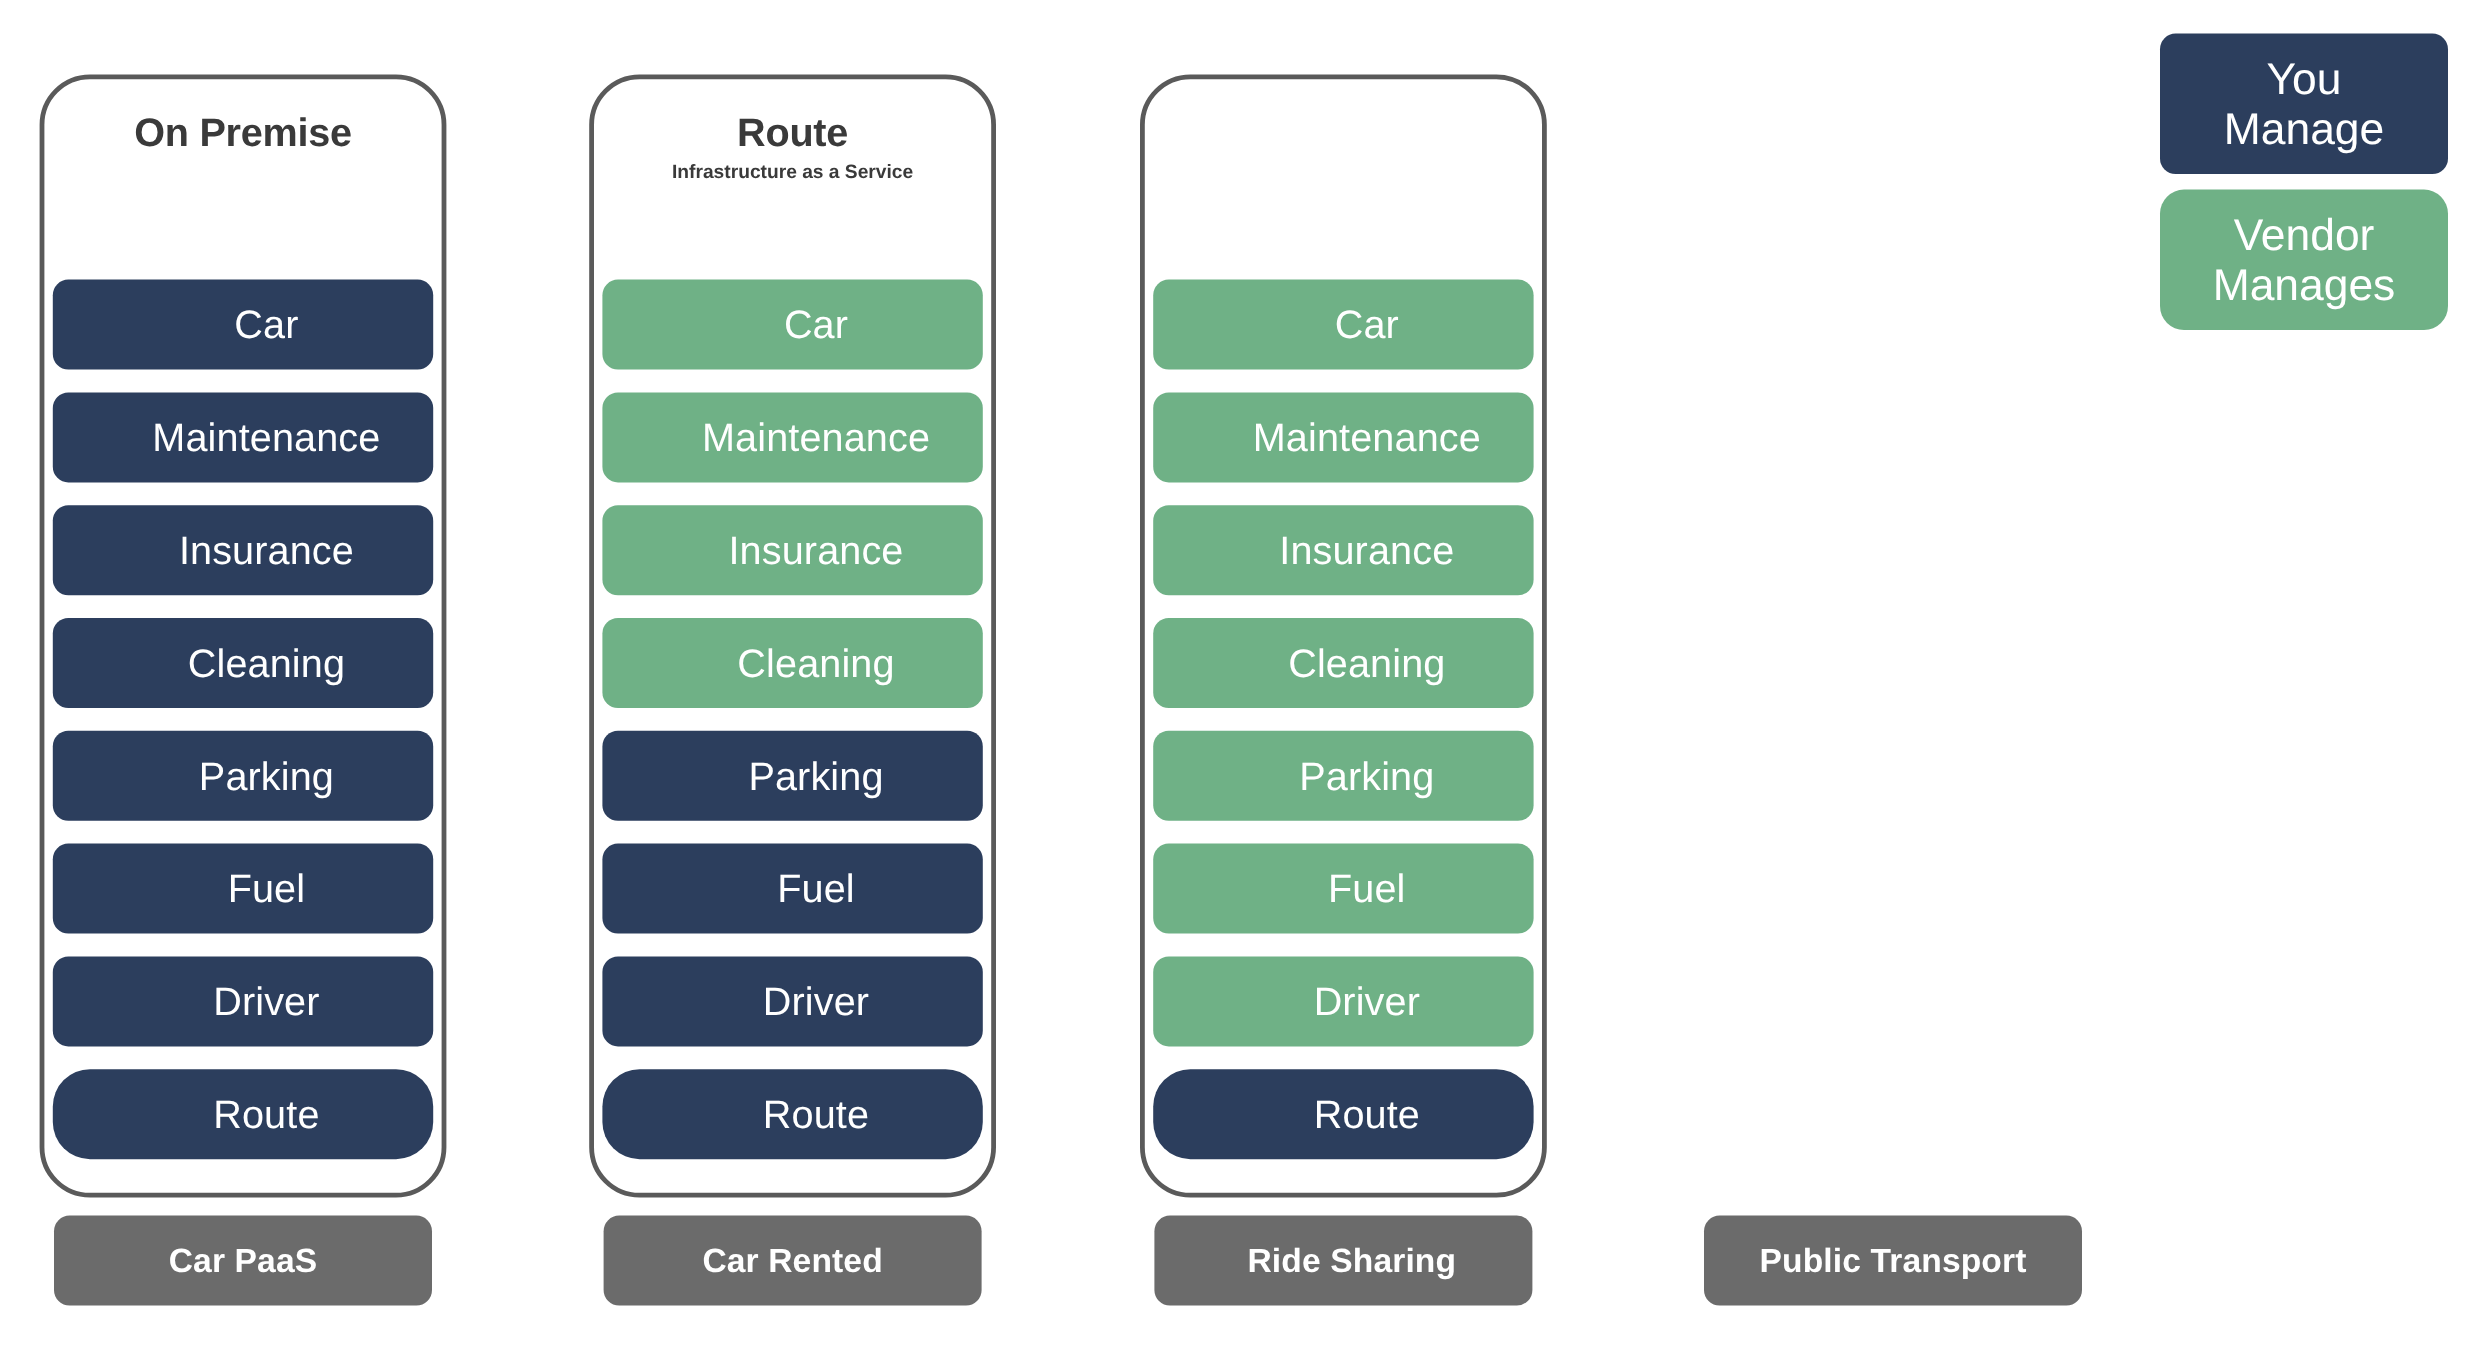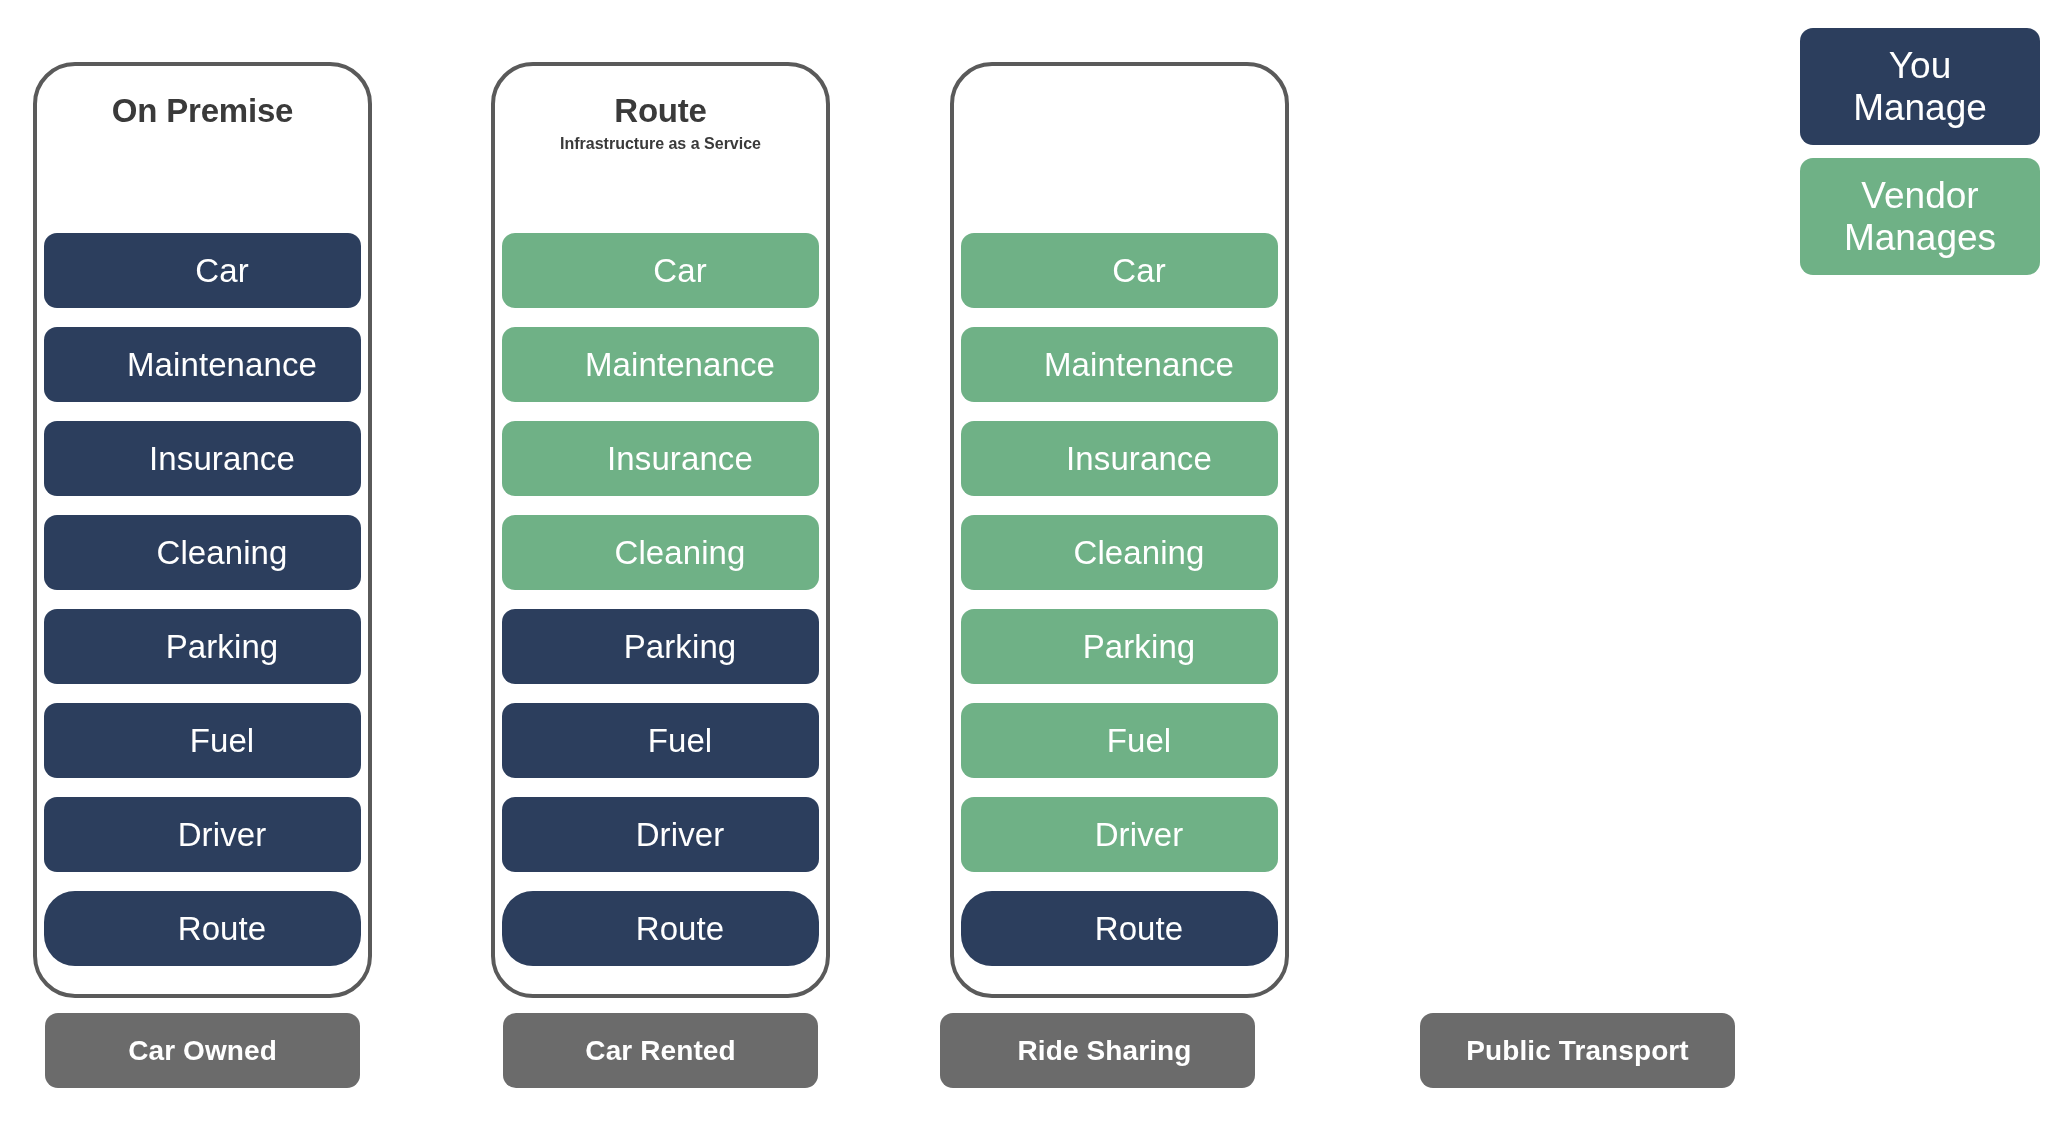--- a/index.html
+++ b/index.html
@@ -107,21 +107,21 @@
     align-items: center;
     justify-content: center;
     color: #ffffff;
     font-size: 28px;
     font-weight: bold;
     letter-spacing: 0.1px;
     box-sizing: border-box;
   }
   .analogy-bar.b0 { left: 45px; }
   .analogy-bar.b1 { left: 503px; }
-  .analogy-bar.b2 { left: 940px; padding-left: 14px; }
+  .analogy-bar.b2 { left: 962px; padding-left: 14px; }
   .analogy-bar.b3 { left: 1420px; }
 
   
   #legend {
     position: absolute;
     left: 1800px;
     top: 28px;
     width: 240px;
   }
   .legend-box {
@@ -132,21 +132,21 @@
     align-items: center;
     justify-content: center;
     text-align: center;
     color: #ffffff;
     font-size: 37px;
     line-height: 1.12;
     font-weight: 400;
     box-sizing: border-box;
   }
   .legend-box.you    { background: #2c3e5d; }
-  .legend-box.vendor { background: #6fb186; margin-top: 13px; }
+  .legend-box.vendor { background: #6fb186; margin-top: 13px; border-radius: 20px; }
   .legend-box span { display: block; }
 </style>
 </head>
 <body>
 
 <div id="stage">
 
   <div class="model-card col0">
     <div class="card-header">
       <span class="card-title">On Premise</span>
@@ -187,21 +187,21 @@
       <div class="chip vendor">Maintenance</div>
       <div class="chip vendor">Insurance</div>
       <div class="chip vendor">Cleaning</div>
       <div class="chip vendor">Parking</div>
       <div class="chip vendor">Fuel</div>
       <div class="chip vendor">Driver</div>
       <div class="chip you">Route</div>
     </div>
   </div>
 
-  <div class="analogy-bar b0">Car Owned</div>
+  <div class="analogy-bar b0">Car PaaS</div>
   <div class="analogy-bar b1">Car Rented</div>
   <div class="analogy-bar b2">Ride Sharing</div>
   <div class="analogy-bar b3">Public Transport</div>
 
   <div id="legend">
     <div class="legend-box you">
       <div>
         <span>You</span>
         <span>Manage</span>
       </div>

